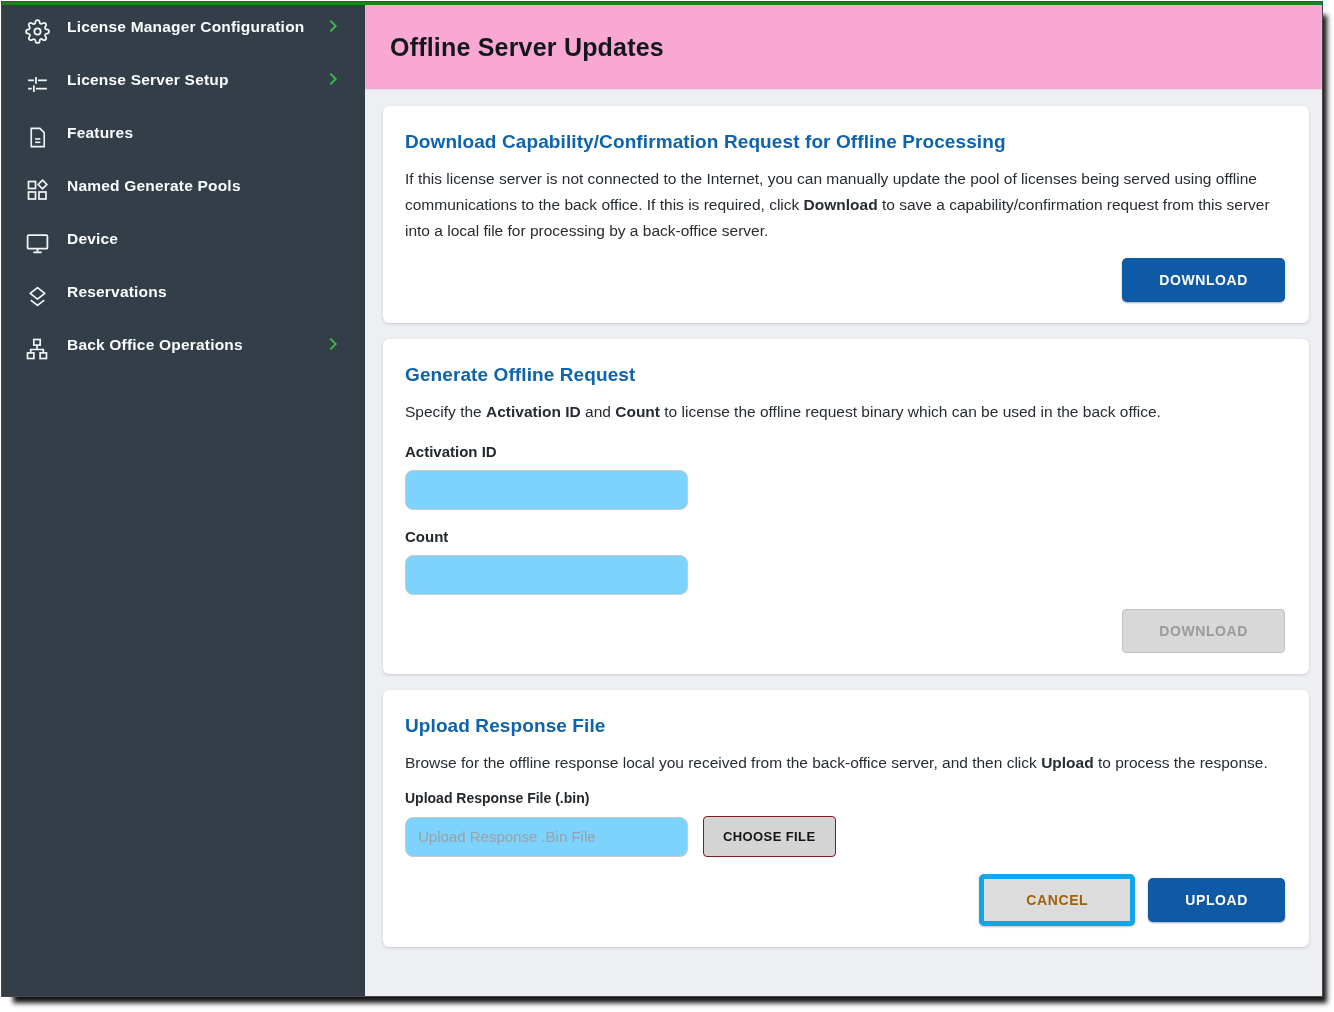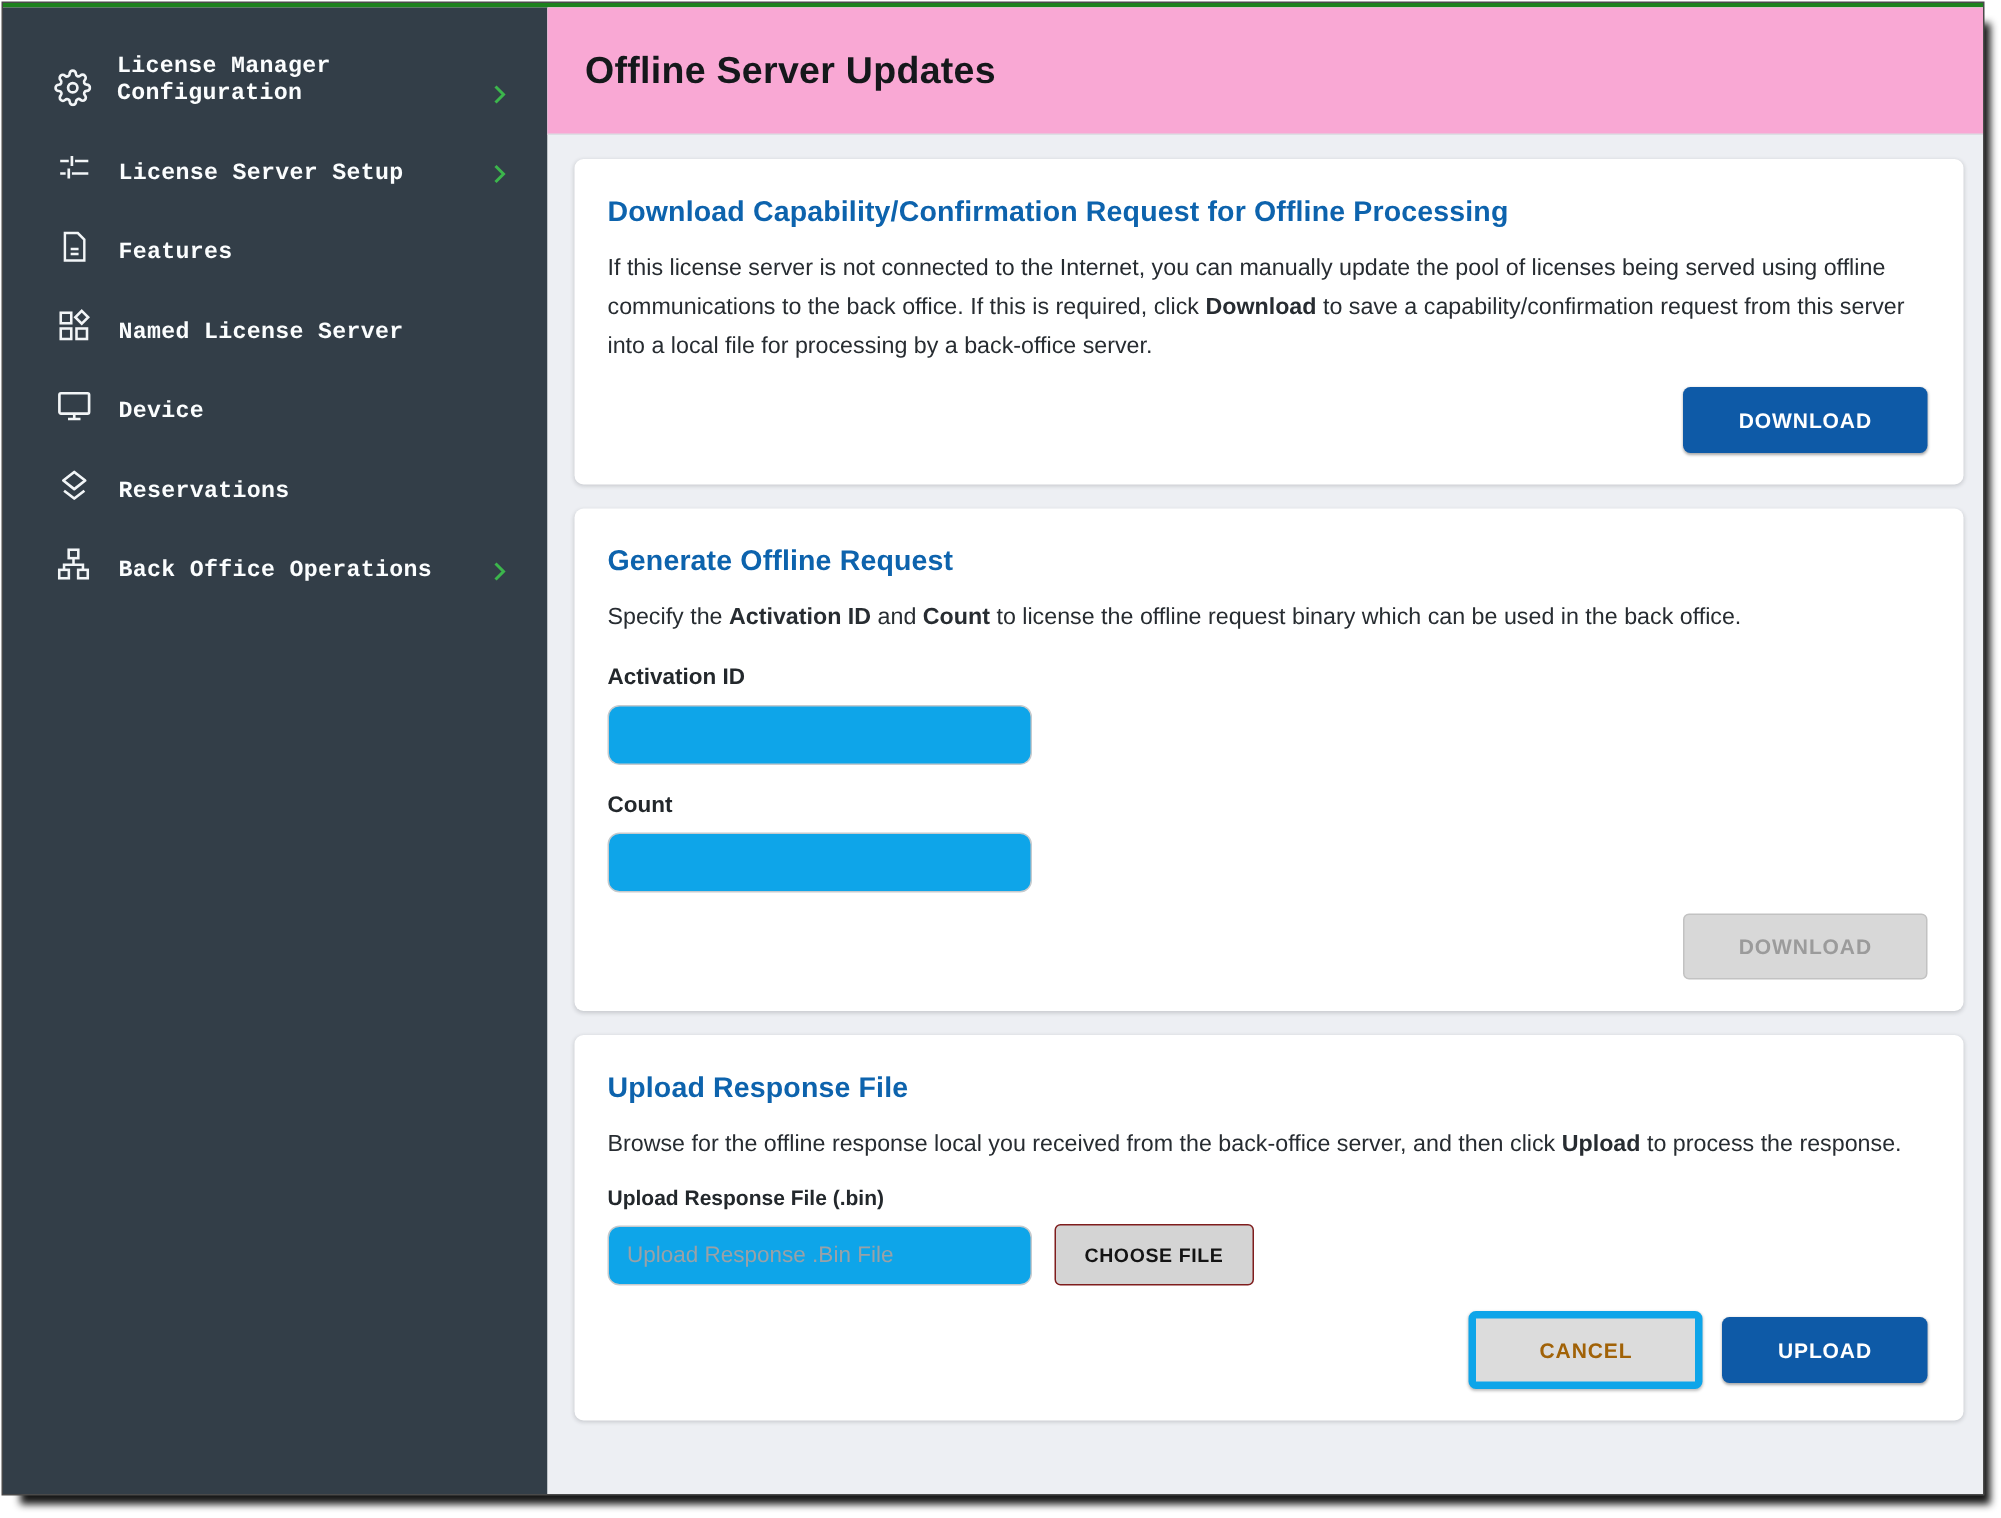--- a/index.html
+++ b/index.html
@@ -35,24 +35,23 @@
   
   .body-row { flex:1; display:flex; min-height:0; }
 
   
   .sidebar {
     width:363px; flex:0 0 auto;
     background:#333e48;
     padding-top:13px;
   }
   .nav-item {
-    display:flex; align-items:flex-end;
-    height:53px; padding:0 24px 0 34px;
+    display:flex; align-items:flex-start;
+    height:53px; padding:0 24px 0 22px;
     cursor:pointer;
-    font-family:Liberation Mono, monospace;
   }
   .nav-icon { width:26px; height:26px; display:flex; align-items:center; justify-content:center; line-height:0; }
   .nav-label {
     color:#fbfdfe; font-size:15.5px; font-weight:700; margin-left:17px;
     letter-spacing:0.2px;
   }
   .nav-chevron { margin-left:auto; line-height:0; }
 
   
   .main { flex:1; display:flex; flex-direction:column; min-width:0; background:#edeff3; }
@@ -105,21 +104,21 @@
   }
 
   .field { margin-top:18px; }
   .field-label { display:block; font-size:15px; font-weight:700; color:#23282c; margin-bottom:10px; }
   .field-label.small { font-size:14px; }
   .text-input {
     width:283px; height:40px;
     border:1px solid #c6cacd; border-radius:8px;
     padding:0 12px; font-size:15px; color:#333;
     font-family:"Liberation Sans", sans-serif;
-    background:#0ea5e9; outline:none;
+    background:#7dd3fc; outline:none;
   }
   .text-input::placeholder { color:#9aa1a7; }
   .file-row { display:flex; align-items:center; gap:15px; margin-top:10px; }
 
   svg.icon { stroke:#f2f5f7; fill:none; stroke-width:1.7; }
 </style>
 </head>
 <body>
 
 <div class="app">
@@ -177,21 +176,21 @@
 
       <div class="nav-item">
         <span class="nav-icon">
           <svg class="icon" width="24" height="24" viewBox="0 0 24 24" stroke-width="2">
             <rect x="3.5" y="3.5" width="7" height="7"></rect>
             <rect x="3.5" y="14" width="7" height="7"></rect>
             <rect x="14" y="14" width="7" height="7"></rect>
             <path d="M17.5 2.2l4.3 4.3-4.3 4.3-4.3-4.3z"></path>
           </svg>
         </span>
-        <span class="nav-label">Named License Server</span>
+        <span class="nav-label">Named Generate Pools</span>
       </div>
 
       <div class="nav-item">
         <span class="nav-icon">
           <svg class="icon" width="25" height="25" viewBox="0 0 24 24" stroke-width="2">
             <rect x="2.5" y="4" width="19" height="13" rx="1"></rect>
             <path d="M12 17v3"></path>
               <path d="M8 20.5h8"></path>
           </svg>
         </span>

